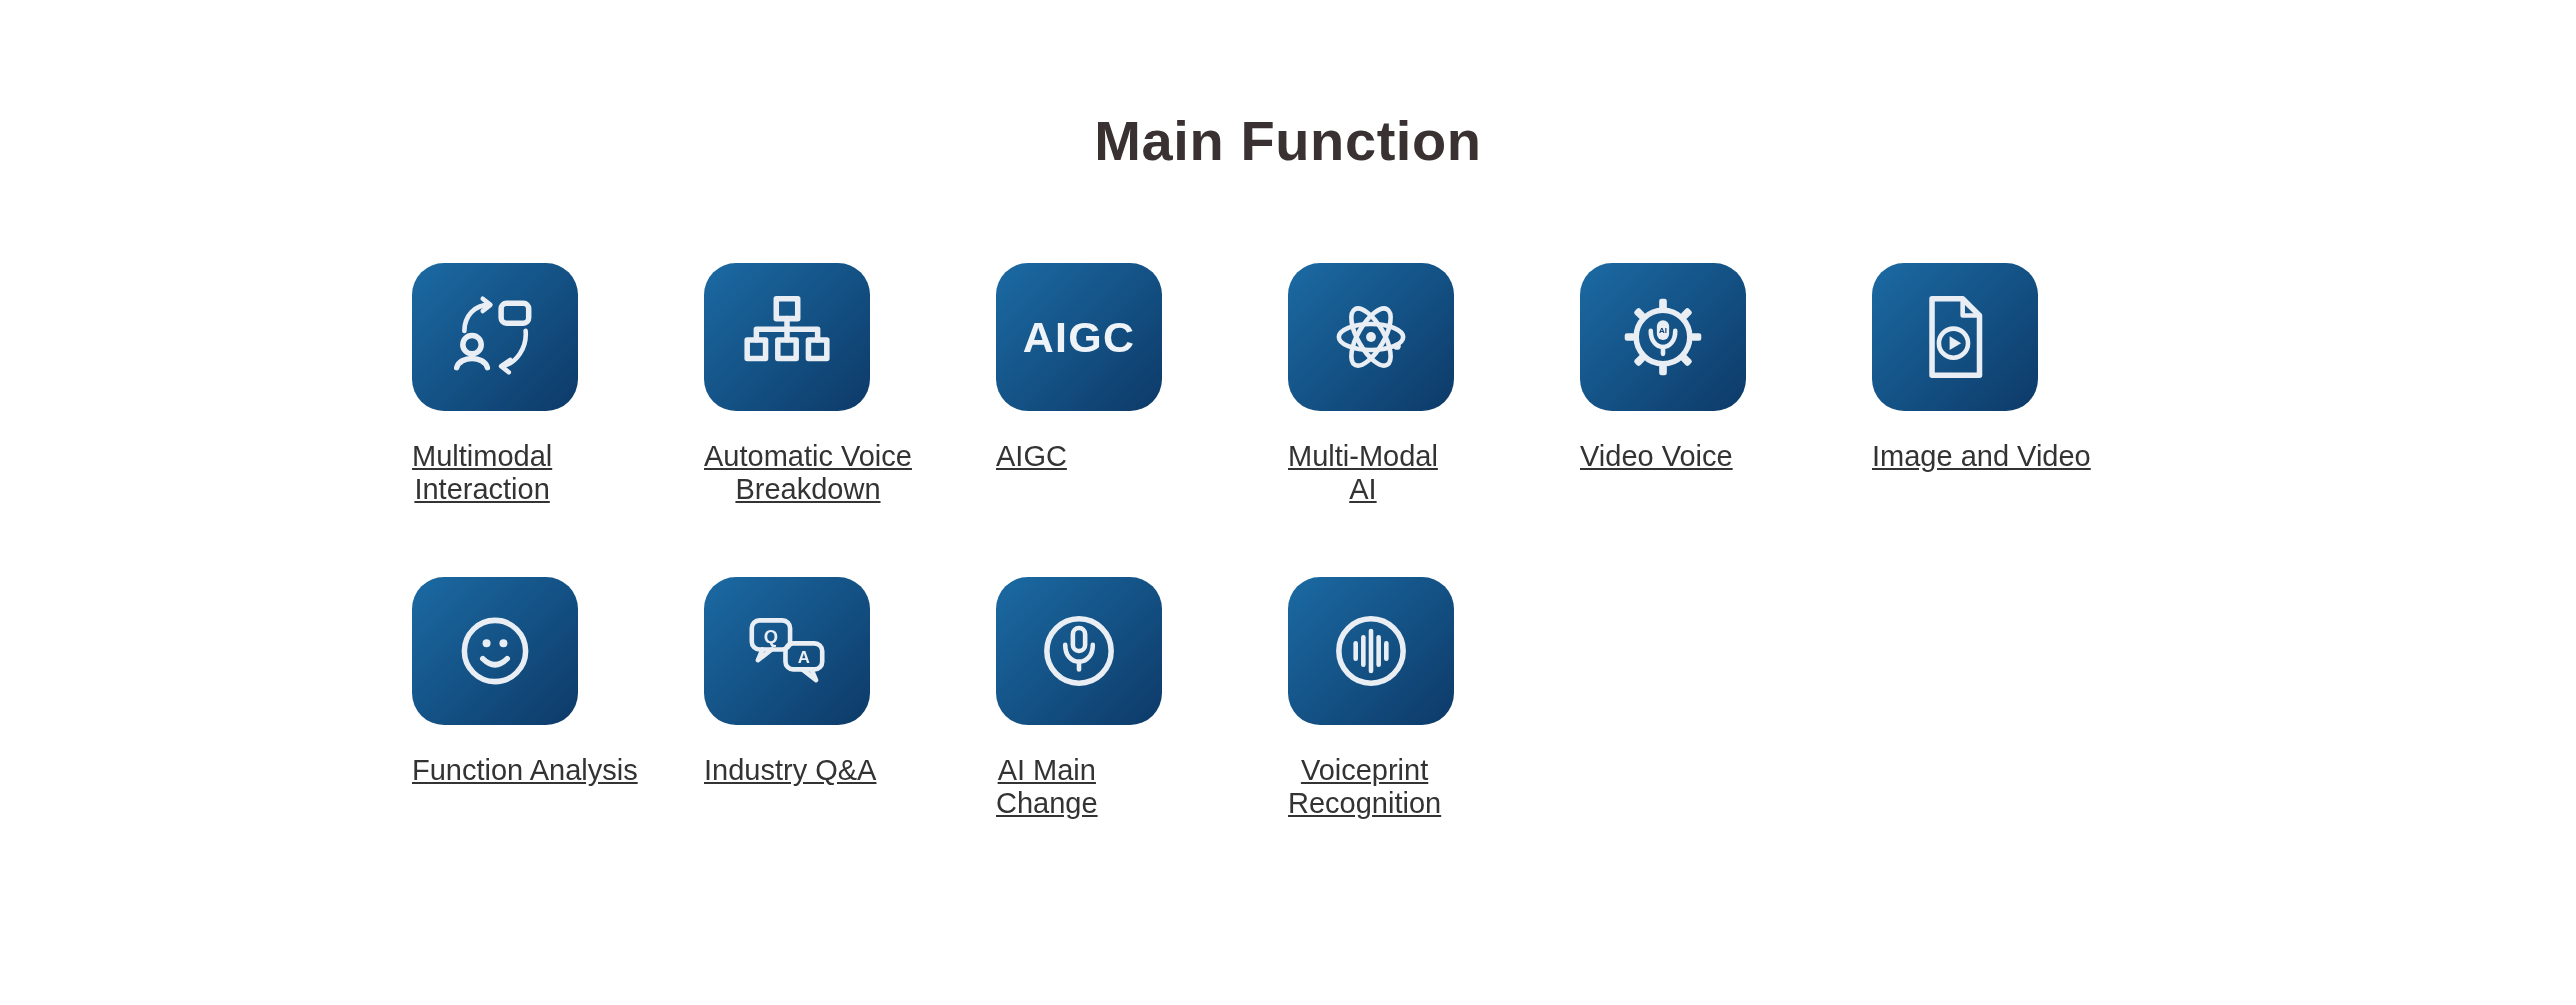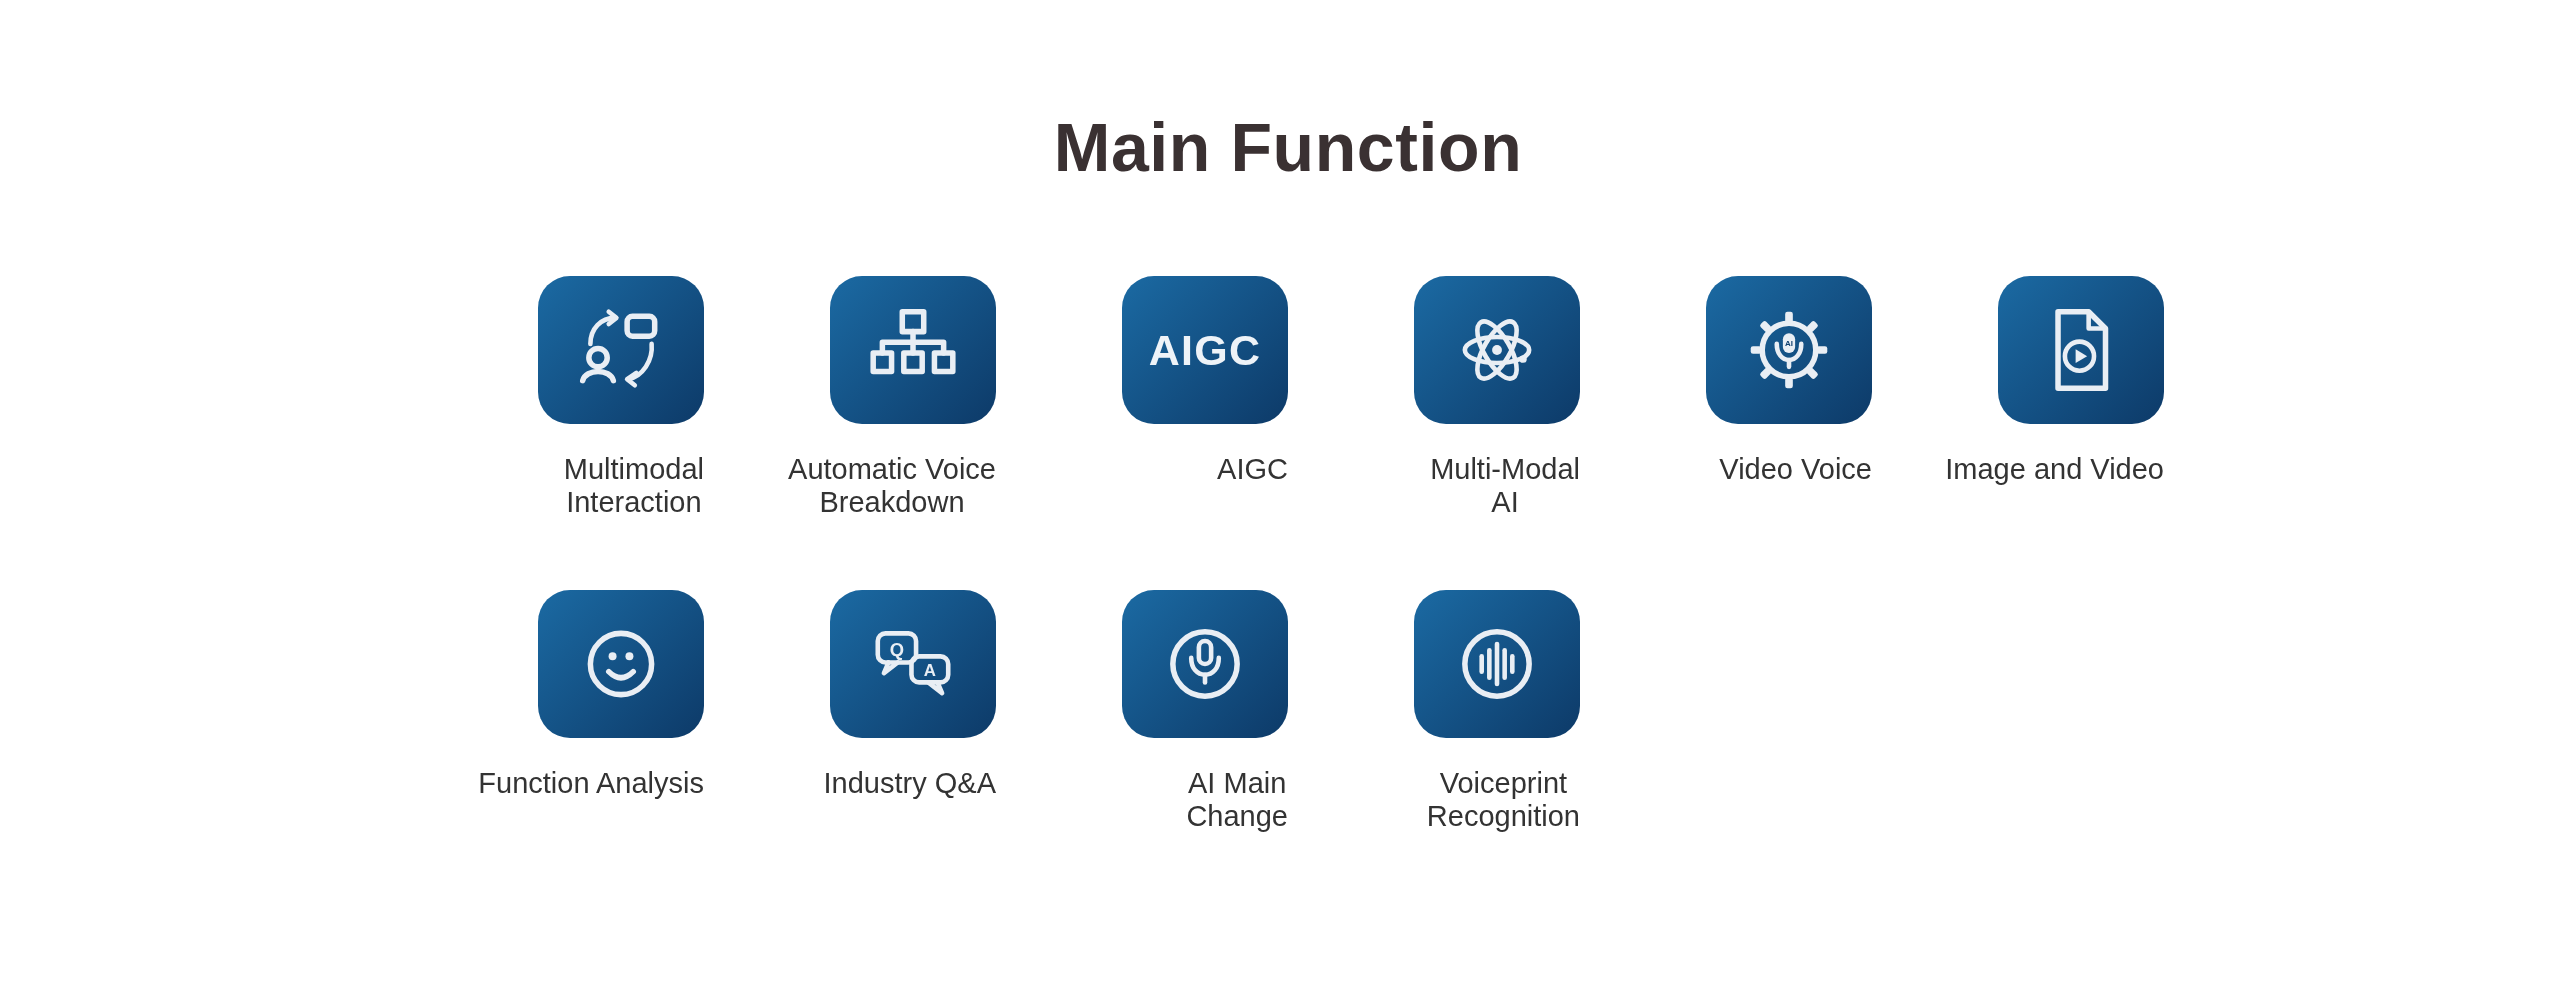--- a/index.html
+++ b/index.html
@@ -9,39 +9,38 @@
     --title-color:#3A3132;
     --label-color:#333333;
   }
   *{margin:0;padding:0;box-sizing:border-box;}
   html,body{width:2576px;height:1006px;background:#ffffff;overflow:hidden;
     font-family:"Liberation Sans", sans-serif;}
   .page{width:2576px;height:1006px;background:#ffffff;}
   .page-title{
     padding-top:108px;
     text-align:center;
-    font-size:68px;
+    font-size:56px;
     font-weight:bold;
     color:var(--title-color);
     letter-spacing:0.6px;
   }
   .feature-grid{
     width:1752px;
     margin:90px auto 0;
     display:grid;
     grid-template-columns:repeat(6,1fr);
     row-gap:71px;
     justify-items:center;
   }
   .feature-cell{
     display:flex;
     flex-direction:column;
-    align-items:flex-end;
+    align-items:flex-start;
     width:100%;
-    gap:7px;
   }
   .tile{
     width:166px;
     height:148px;
     border-radius:32px;
     background:linear-gradient(135deg,var(--tile-gradient-start) 0%,var(--tile-gradient-end) 100%);
     display:flex;
     align-items:center;
     justify-content:center;
   }
@@ -51,26 +50,27 @@
   .ic-fill{fill:var(--icon-color);stroke:none;}
   .ic-text{fill:var(--icon-color);font-family:"Liberation Sans",sans-serif;font-weight:bold;}
   .ic-text-dark{fill:#0E3F6F;font-family:"Liberation Sans",sans-serif;font-weight:bold;}
   .aigc-word{
     font-size:43px;
     font-weight:bold;
     color:#EEF3F8;
     letter-spacing:1.3px;
   }
   .feature-label{
-    margin-top:22px;
+    margin-top:29px;
     font-size:29px;
     line-height:1.14;
     color:var(--label-color);
     text-align:center;
     white-space:pre-line;
+    text-decoration:underline;
   }
 </style>
 </head>
 <body>
 
 <div class="page">
 
   <h1 class="page-title">Main Function</h1>
 
   <div class="feature-grid">

